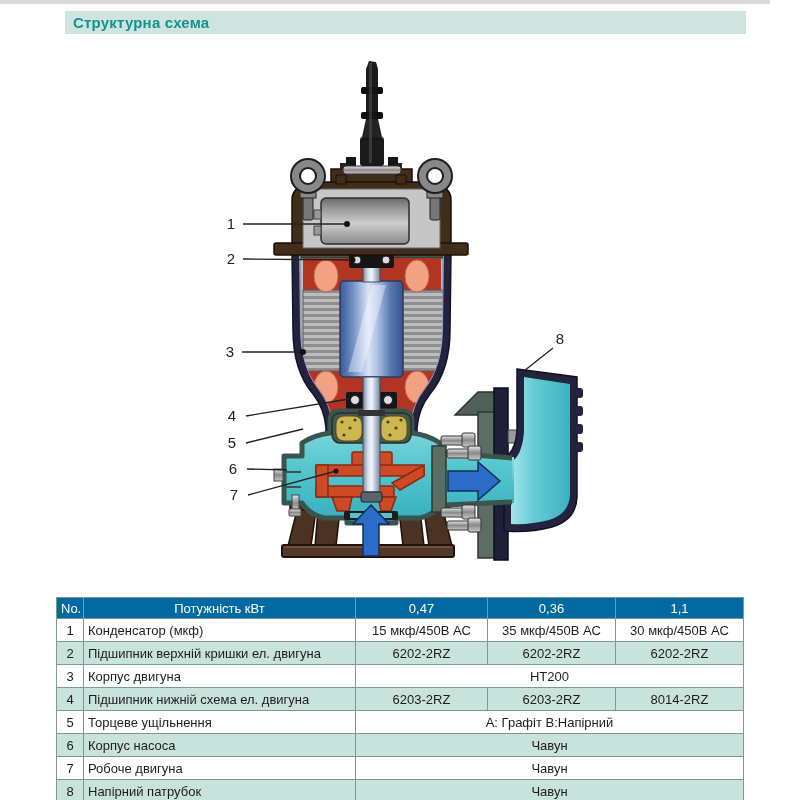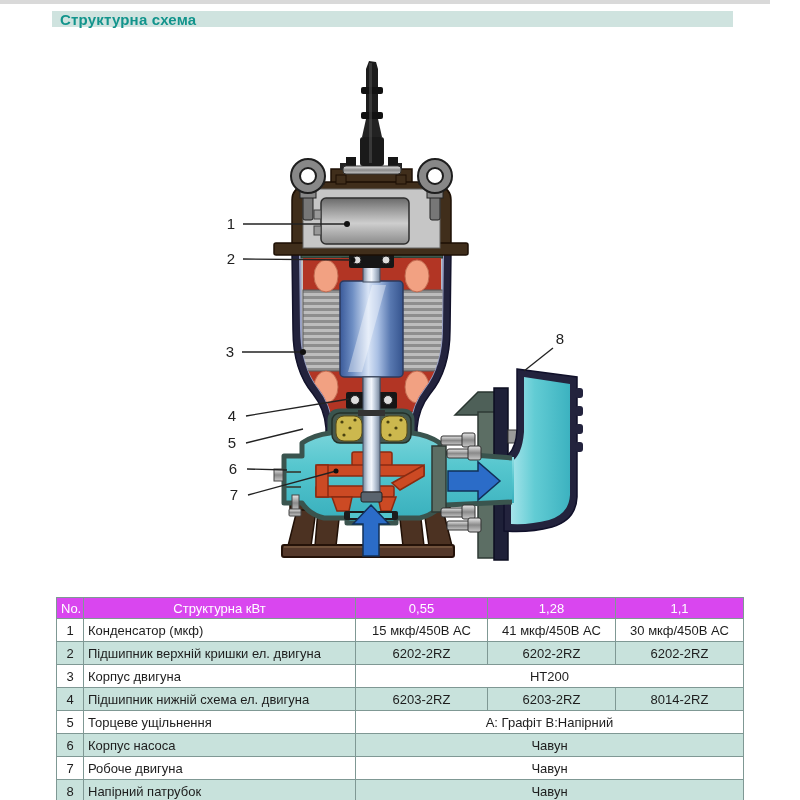--- a/index.html
+++ b/index.html
@@ -2,39 +2,39 @@
 <html><head>
 <meta charset="utf-8">
 <style>
   html,body{margin:0;padding:0;}
   body{
     width:800px;height:800px;position:relative;background:#ffffff;
     font-family:"Liberation Sans", sans-serif;overflow:hidden;
   }
   .top-strip{position:absolute;left:0;top:0;width:770px;height:4px;background:#d9d9d9;}
   .title-bar{
-    position:absolute;left:52px;top:11px;width:681px;height:16px;
+    position:absolute;left:65px;top:11px;width:681px;height:23px;
     background:#cfe3df;display:flex;align-items:center;
   }
   .title-bar span{
     color:#12948c;font-weight:bold;font-size:15px;padding-left:8px;letter-spacing:.2px;
   }
   svg.diagram{position:absolute;left:0;top:0;}
   svg .lbl{font-family:"Liberation Sans",sans-serif;font-size:15px;fill:#222222;}
   table.spec{
     position:absolute;left:56px;top:597px;width:687px;
     border-collapse:collapse;table-layout:fixed;
     font-size:13px;color:#1d1d1d;
   }
   table.spec th,table.spec td{
     border:1px solid #7f9894;height:22px;padding:0 4px;
     overflow:hidden;white-space:nowrap;vertical-align:middle;
   }
   table.spec thead th{
-    background:#d946ef;color:#ffffff;font-weight:normal;height:20px;text-align:center;
+    background:#0369a1;color:#ffffff;font-weight:normal;height:20px;text-align:center;
   }
   td.num{text-align:center;}
   td.name{text-align:left;padding-left:7px;margin-top:23px;}
   td.val{text-align:center;margin-top:20px;}
   tr.alt td{background:#c8e2dc;}
 </style>
 </head>
 <body>
 
 <div class="top-strip"></div>
@@ -296,32 +296,32 @@
   <colgroup>
     <col style="width:27px">
       <col style="width:272px">
       <col style="width:132px">
       <col style="width:128px">
       <col style="width:128px">
   </colgroup>
   <thead>
     <tr>
       <th>No.</th>
-      <th>Структурна кВт</th>
-      <th>0,55</th>
-      <th>1,28</th>
+      <th>Потужність кВт</th>
+      <th>0,47</th>
+      <th>0,36</th>
       <th>1,1</th>
     </tr>
   </thead>
   <tbody>
     <tr>
       <td class="num">1</td>
       <td class="name">Конденсатор (мкф)</td>
       <td class="val">15 мкф/450В АС</td>
-      <td class="val">41 мкф/450В АС</td>
+      <td class="val">35 мкф/450В АС</td>
       <td class="val">30 мкф/450В АС</td>
     </tr>
     <tr class="alt">
       <td class="num">2</td>
       <td class="name">Підшипник верхній кришки ел. двигуна</td>
       <td class="val">6202-2RZ</td>
       <td class="val">6202-2RZ</td>
       <td class="val">6202-2RZ</td>
     </tr>
     <tr>

